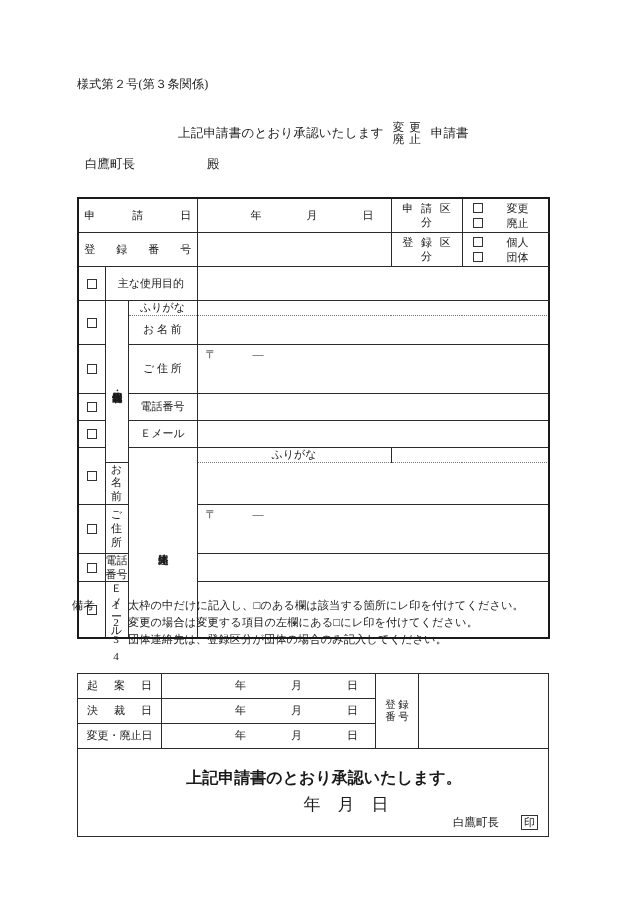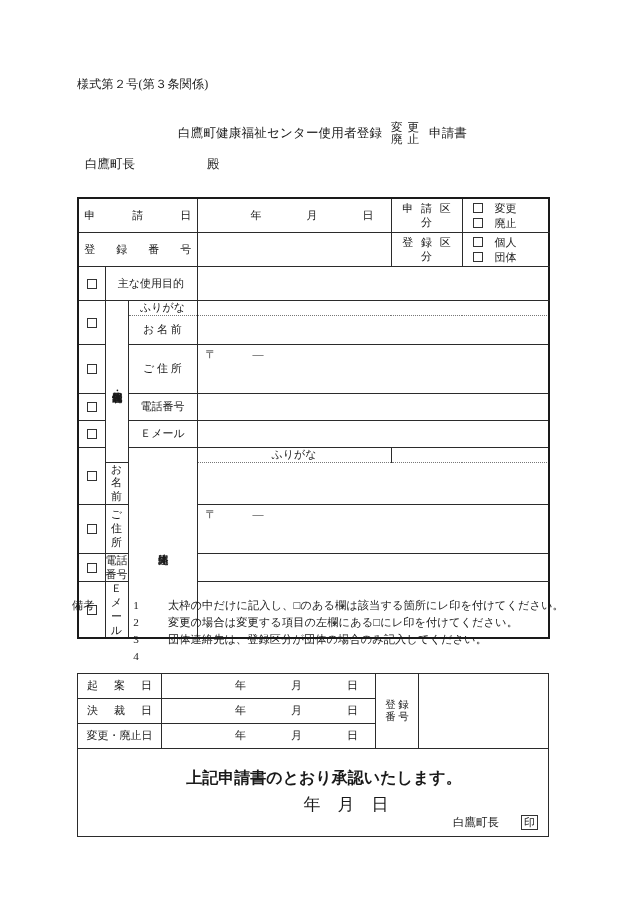--- a/index.html
+++ b/index.html
@@ -105,21 +105,21 @@
   }
   .chk-cell { text-align: center; }
 
   .optlist {
     display: flex;
     flex-direction: column;
     align-items: flex-start;
     padding-left: 10px;
     line-height: 1.35;
   }
-  .optrow { display: flex; align-items: center; gap: 12px; white-space: nowrap; }
+  .optrow { display: flex; align-items: center; gap: 24px; white-space: nowrap; }
 
   
   .vlabel {
     writing-mode: vertical-rl;
     text-orientation: upright;
     display: inline-block;
     line-height: 1.02;
     font-size: 10.5px;
     letter-spacing: 0px;
     white-space: nowrap;
@@ -139,21 +139,21 @@
   .zip .dash { display: inline-block; margin-left: 36px; }
 
   
   .remarks {
     position: absolute;
     left: 72px; top: 597px;
     font-size: 11.2px;
     line-height: 1.52;
     white-space: nowrap;
   }
-  .remarks-row { display: flex; gap: 20px; }
+  .remarks-row { display: flex; }
   .remarks-head { width: 32px; flex: 0 0 32px; }
   .remarks-num { width: 24px; flex: 0 0 24px; text-align: center; }
   .remarks-txt { letter-spacing: 0.1px; }
 
   
   #approval-table {
     left: 77px; top: 673px;
     width: 471px;
   }
   #approval-table td { height: 1px; font-size: 11px; }
@@ -189,21 +189,21 @@
   }
 </style>
 </head>
 <body>
 
 <div class="page">
 
   <div class="form-no">様式第２号(第３条関係)</div>
 
   <div class="title-row">
-    <span class="title-main">白鷹町健康福祉センター使用者登録</span>
+    <span class="title-main">上記申請書のとおり承認いたします</span>
     <span class="title-stack">
       <span>変 更</span>
       <span>廃 止</span>
     </span>
     <span class="title-tail">申請書</span>
   </div>
 
   <div class="addressee">
     <span>白鷹町長</span><span class="dono">殿</span>
   </div>

